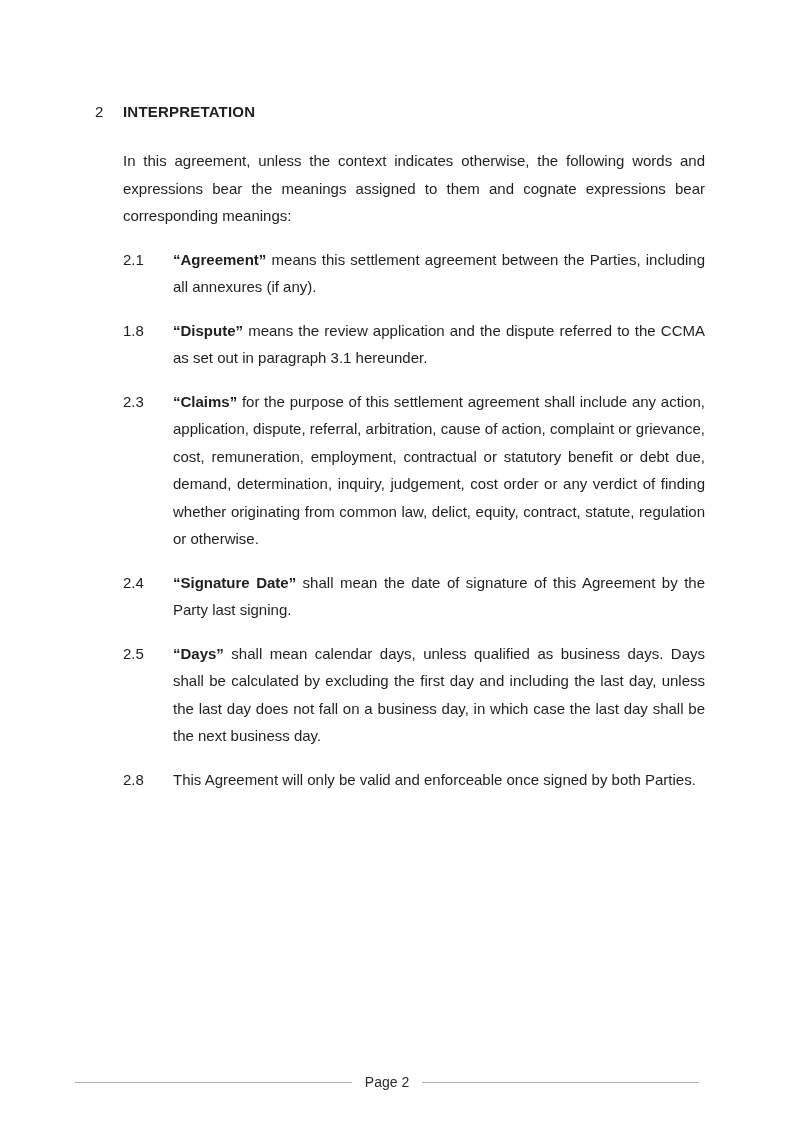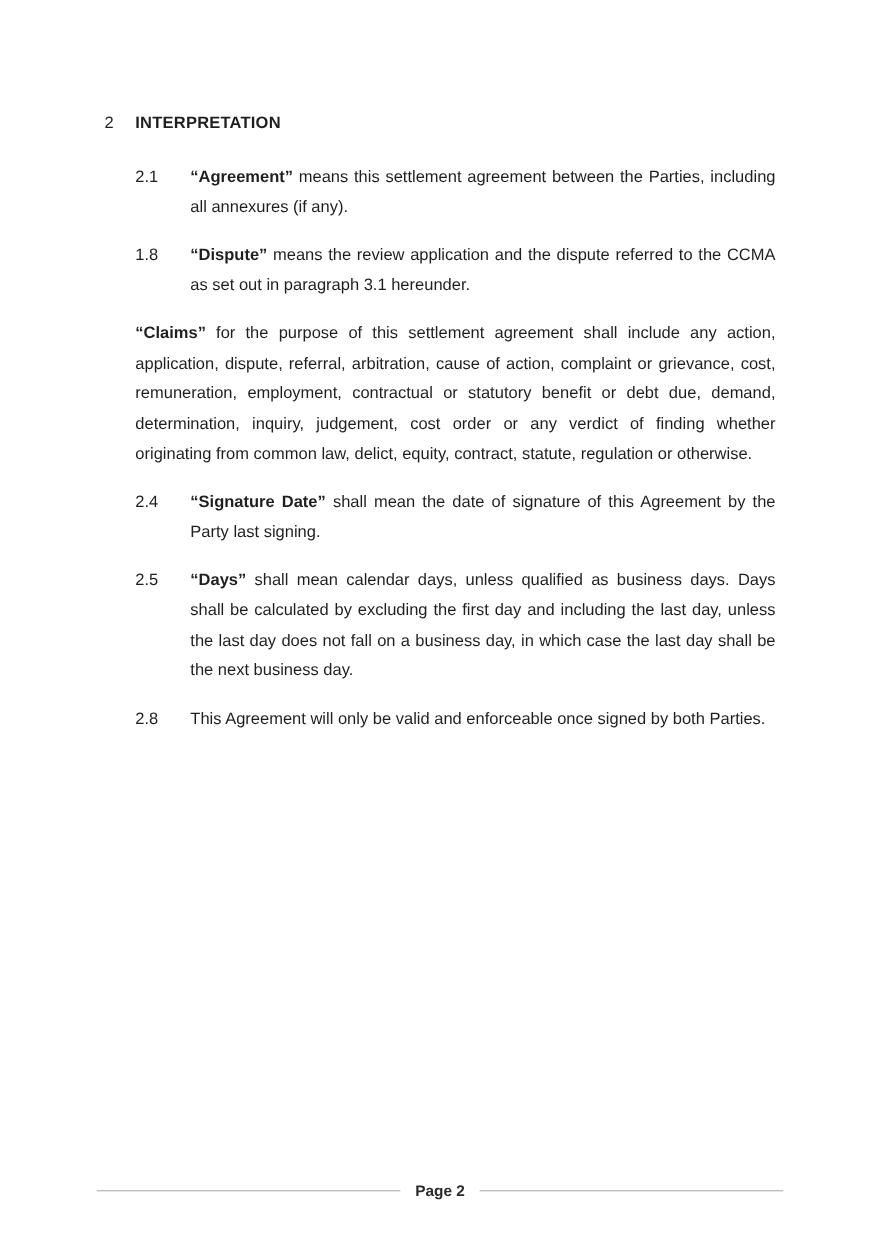--- a/index.html
+++ b/index.html
@@ -54,28 +54,27 @@
   .clause-body {
     flex: 1;
     text-align: justify;
     line-height: 27.5px;
   }
   .term { font-weight: bold; }
 
   .footer {
     position: absolute;
     top: 1072px;
-    left: 88px;
+    left: 75px;
     width: 624px;
     height: 20px;
     display: flex;
     align-items: center;
     font-size: 14px;
     color: #2b2b2b;
-    font-weight: bold;
   }
   .footer-rule {
     flex: 1;
     height: 1px;
     background: #a9adb0;
   }
   .footer-text {
     padding: 0 13px;
     white-space: nowrap;
   }
@@ -84,32 +83,34 @@
 <body>
 
 <div class="page">
   <div class="content">
 
     <div class="heading">
       <span class="heading-number">2</span>
       <span>INTERPRETATION</span>
     </div>
 
+    <p class="intro">In this agreement, unless the context indicates otherwise, the following words and expressions bear the meanings assigned to them and cognate expressions bear corresponding meanings:</p>
 
     <div class="clause">
       <span class="clause-number">2.1</span>
       <p class="clause-body"><span class="term">“Agreement”</span><span> means this settlement agreement between the Parties, including all annexures (if any).</span></p>
     </div>
 
     <div class="clause">
       <span class="clause-number">1.8</span>
       <p class="clause-body"><span class="term">“Dispute”</span><span> means the review application and the dispute referred to the CCMA as set out in paragraph 3.1 hereunder.</span></p>
     </div>
 
     <div class="clause">
+      <span class="clause-number">2.3</span>
       <p class="clause-body"><span class="term">“Claims”</span><span> for the purpose of this settlement agreement shall include any action, application, dispute, referral, arbitration, cause of action, complaint or grievance, cost, remuneration, employment, contractual or statutory benefit or debt due, demand, determination, inquiry, judgement, cost order or any verdict of finding whether originating from common law, delict, equity, contract, statute, regulation or otherwise.</span></p>
     </div>
 
     <div class="clause">
       <span class="clause-number">2.4</span>
       <p class="clause-body"><span class="term">“Signature Date”</span><span> shall mean the date of signature of this Agreement by the Party last signing.</span></p>
     </div>
 
     <div class="clause">
       <span class="clause-number">2.5</span>

